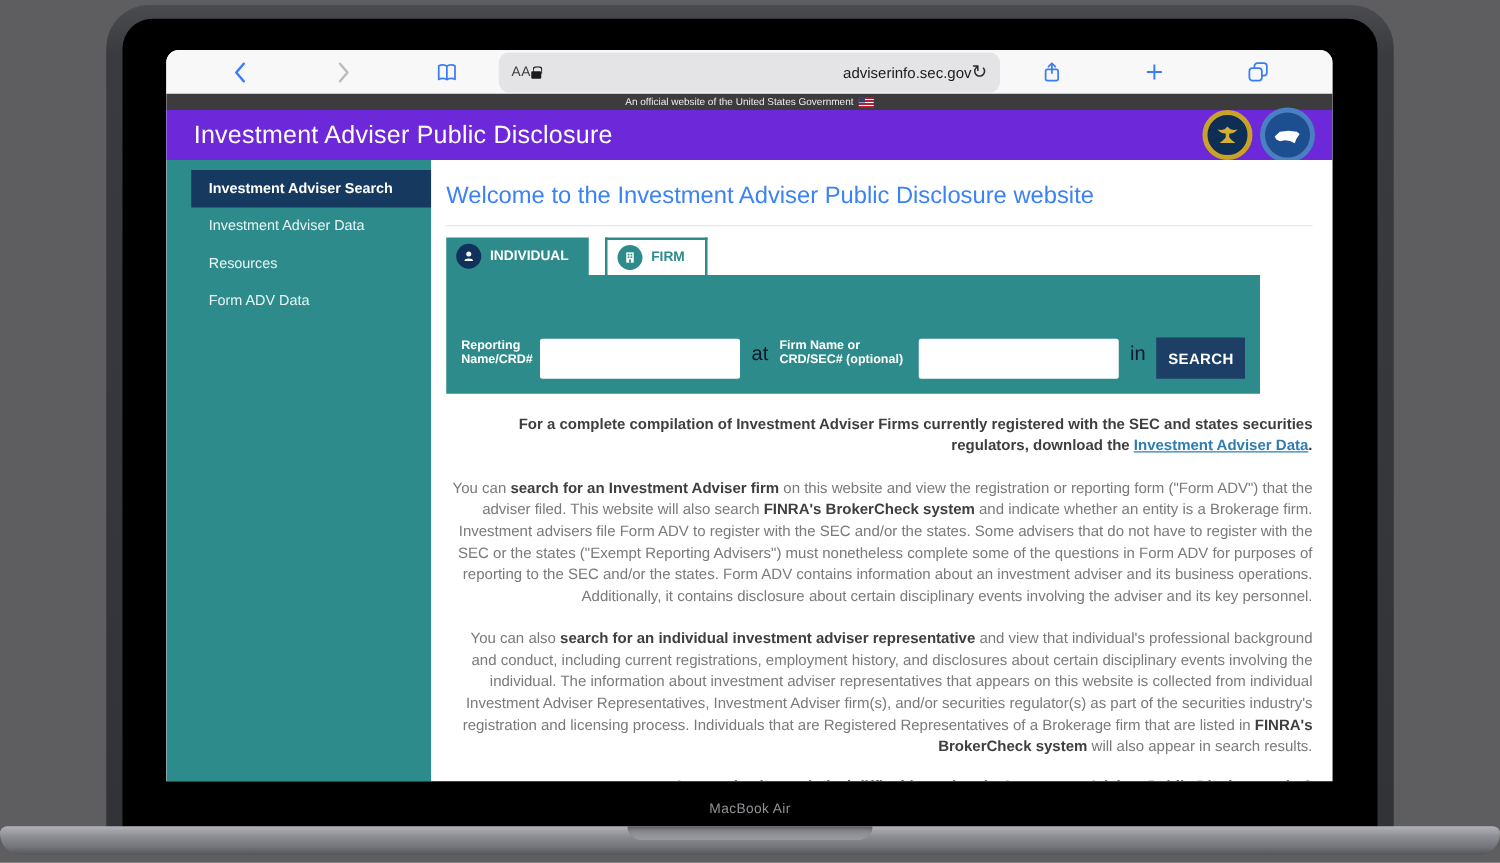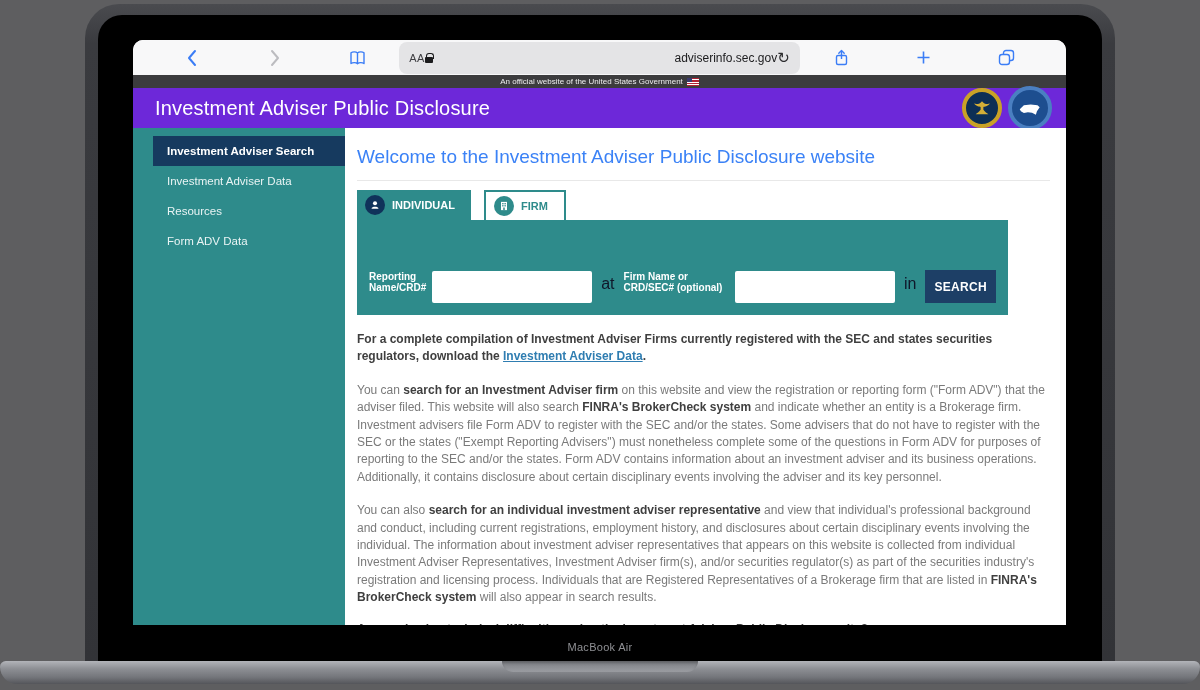--- a/index.html
+++ b/index.html
@@ -81,21 +81,21 @@
                   display:flex; align-items:flex-end; gap:8px; }
   .field { display:flex; gap:5px; }
   .field label { color:#fff; font-size:10px; font-weight:bold; }
   .field input { height:32px; border:none; border-radius:2px; background:#fff;
                  font-size:12px; padding:0 6px; outline:none; }
   .w1 input { width:160px; } .w2 input { width:160px; } .w3 input { width:166px; }
   .connector { color:#0f172a; font-size:16px; font-weight:normal; padding:0 1px 10px; }
   .search-btn { height:33px; width:86px; background:#1d3f66; color:#fff; border:none;
                 font-size:12px; font-weight:bold; letter-spacing:.3px; cursor:pointer;margin-top:40px; }
 
-  .copy { color:#7a7a7a; font-size:12px; line-height:17.4px; margin-top:16px; max-width:695px; }
+  .copy { color:#7a7a7a; font-size:12px; line-height:17.4px; margin-top:16px; max-width:695px;text-align:right; }
   .copy b, .b { color:#3f3f3f; font-weight:bold; }
   .lead { color:#3f3f3f; font-weight:bold; }
   a.blue-link { color:#2f7db1; text-decoration:underline; cursor:pointer; }
   .q { margin-top:14px; }
 
   svg { display:block; }
 </style>
 </head>
 <body>
 

